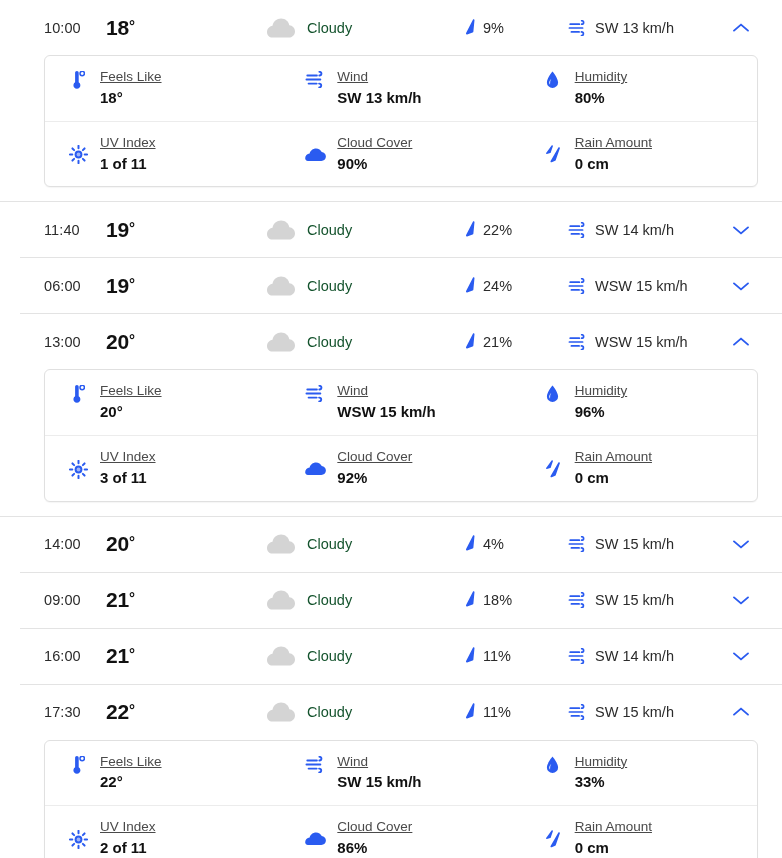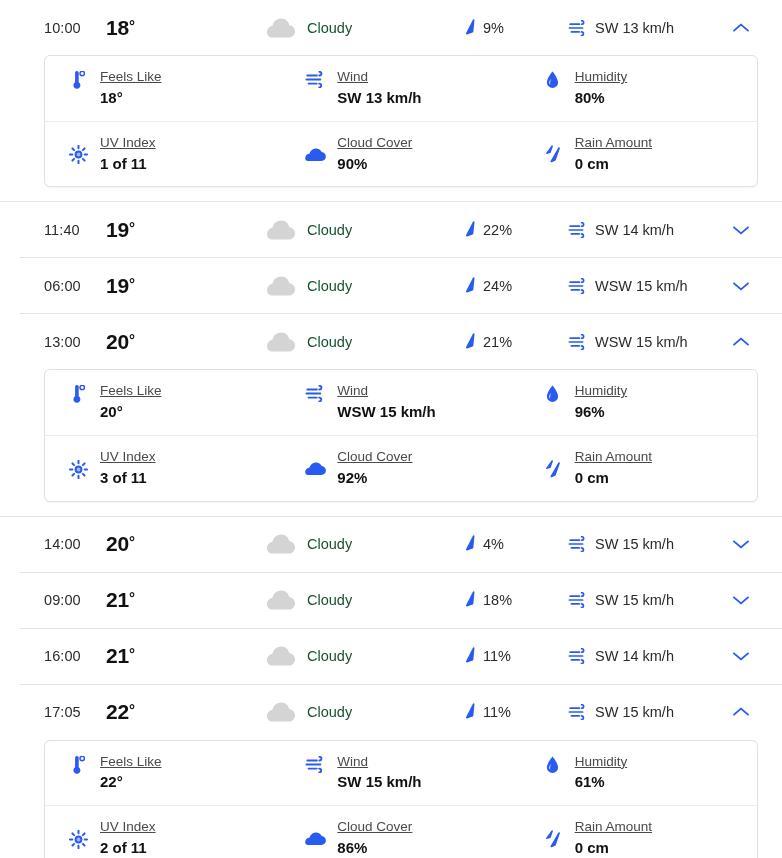--- a/index.html
+++ b/index.html
@@ -641,21 +641,21 @@
         <span>
             <svg width="18" height="12" viewBox="0 0 18 12">
         <path fill="none" stroke="#2a5bf0" stroke-width="1.9" stroke-linecap="round" stroke-linejoin="round" d="M2 3.4 9 9.4l7-6"></path>
       </svg>
           </span>
       </span>
     </div>
     </div>
     <div class="hour-group">
       <div class="hour-row">
-      <span class="col-time">17:05</span>
+      <span class="col-time">17:30</span>
       <span class="col-temp"><span>22</span><span class="deg">°</span></span>
       <span class="col-cond">
         <span>
             <svg width="30" height="22" viewBox="0 0 30 22">
         <path fill="#d4d4d4" d="M8.4 20.5h14.4c3.4 0 6.2-2.7 6.2-6.1 0-3.2-2.5-5.9-5.7-6.1C22.6 4.4 19.2 1.6 15.1 1.6c-4.3 0-7.9 3.1-8.6 7.2C3.3 9.3 1 12 1 15.2c0 2.9 2.4 5.3 5.3 5.3h2.1z"></path>
       </svg>
           </span>
         <span class="cond-text">Cloudy</span>
       </span>
       <span class="col-precip">
@@ -721,21 +721,21 @@
     </div>
           <div class="detail-cell">
       <span class="dc-icon">
               <svg width="13" height="18" viewBox="0 0 13 18">
         <path fill="#2a5bf0" d="M6.5 0.6C6.5.6 0.9 7.3 0.9 11.4a5.6 5.6 0 1 0 11.2 0C12.1 7.3 6.5.6 6.5.6z"></path>
         <path fill="#ffffff" opacity="0.85" d="M4.2 11.2c0-1.6 1.1-3.3 1.1-3.3S3.1 9.6 3.1 11.6c0 .9.4 1.7 1 2.2-.1-.5 0-1.6.1-2.6z"></path>
       </svg>
             </span>
       <span class="dc-text">
         <span class="dc-label">Humidity</span>
-        <span class="dc-value">61%</span>
+        <span class="dc-value">33%</span>
       </span>
     </div>
         </div>
         <div class="detail-row">
           <div class="detail-cell">
       <span class="dc-icon">
               <svg width="19" height="19" viewBox="0 0 20 20">
         <g fill="#2a5bf0">
           <circle cx="10" cy="10" r="4.1"></circle>
           <g stroke="#2a5bf0" stroke-width="2.1" stroke-linecap="round">

